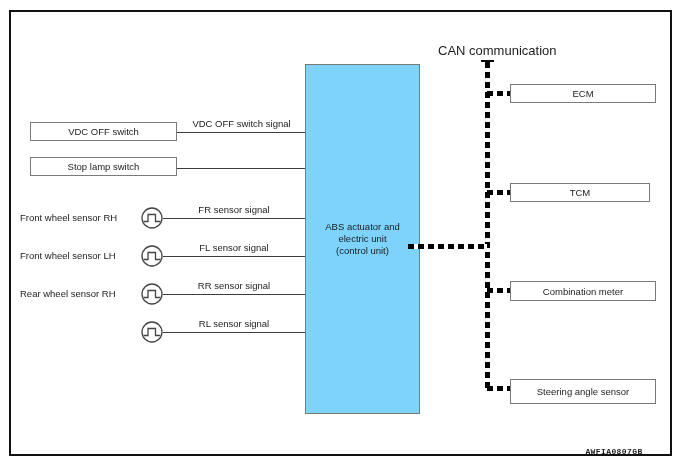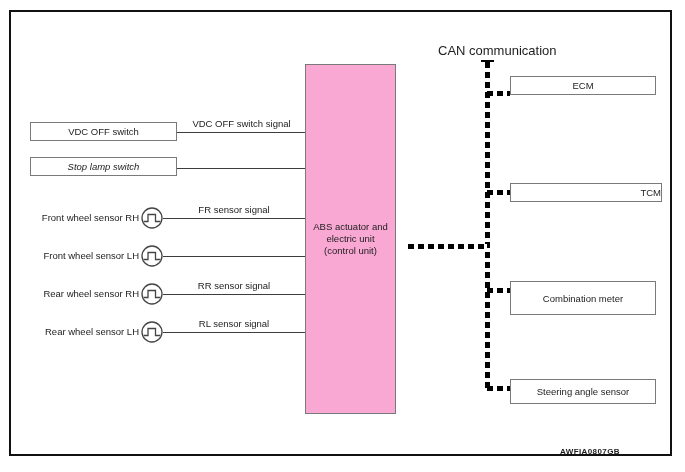--- a/index.html
+++ b/index.html
@@ -11,57 +11,57 @@
     position:absolute; left:9px; top:10px; width:663px; height:446px;
     border:2px solid #111111; box-sizing:border-box;
   }
   .box {
     position:absolute; background:#ffffff; border:1px solid #7a7a7a;
     box-sizing:border-box; display:flex; align-items:center; justify-content:center;
     font-size:9.5px; color:#1c1c1c; white-space:nowrap;
   }
   .hline { position:absolute; height:1px; background:#3d3d3d; }
   .sig-label { position:absolute; font-size:9.5px; text-align:center; white-space:nowrap; }
-  .sensor-name { position:absolute; font-size:9.5px; text-align:right; white-space:nowrap; }
+  .sensor-name { position:absolute; font-size:9.5px; text-align:left; white-space:nowrap; }
   .busv {
     position:absolute; width:5px;
     background-image:repeating-linear-gradient(180deg,#000 0px,#000 6px,#fff 6px,#fff 10px);
   }
   .bush {
     position:absolute; height:5px;
     background-image:repeating-linear-gradient(90deg,#000 0px,#000 6px,#fff 6px,#fff 10px);
   }
   .bus-cap { position:absolute; height:2px; background:#000; }
   .abs-box {
-    position:absolute; left:305px; top:64px; width:91px; height:350px;
-    border:1px solid #7a7a7a; box-sizing:border-box; background:#f9a8d4;
+    position:absolute; left:305px; top:64px; width:115px; height:350px;
+    border:1px solid #7a7a7a; box-sizing:border-box; background:#7dd3fc;
     display:flex; flex-direction:column; align-items:center; justify-content:center;
     font-size:9.5px; line-height:12px; text-align:center;
   }
   .pulse { position:absolute; width:22px; height:22px; }
   .can-label { position:absolute; left:438px; top:43px; width:115px; text-align:center; font-size:13px; white-space:nowrap; }
   .fig-code {
-    position:absolute; left:560px; top:447px; width:108px; text-align:left;
-    font-family:Liberation Sans, sans-serif; font-weight:bold; font-size:8px;
+    position:absolute; left:560px; top:447px; width:108px; text-align:center;
+    font-family:Liberation Mono, monospace; font-weight:bold; font-size:8px;
     letter-spacing:0.4px; color:#1c1c1c;
   }
 </style>
 </head>
 <body>
 
 <div class="stage">
 
   <div class="frame"></div>
 
   <div class="can-label">CAN communication</div>
 
   <div class="box" style="left:30px; top:122px; width:147px; height:19px;">
     <span>VDC OFF switch</span>
   </div>
-  <div class="box" style="left:30px; top:157px; width:147px; height:19px;font-style:italic;">
+  <div class="box" style="left:30px; top:157px; width:147px; height:19px;">
     <span>Stop lamp switch</span>
   </div>
 
   <div class="hline" style="left:177px; top:132px; width:128px;"></div>
   <div class="sig-label" style="left:178px; top:118px; width:127px;">VDC OFF switch signal</div>
 
   <div class="hline" style="left:177px; top:168px; width:128px;"></div>
 
   <div class="sensor-name" style="left:20px; top:212px; width:119px;">Front wheel sensor RH</div>
   <svg class="pulse" style="left:141px; top:207px;" viewBox="0 0 22 22">
@@ -70,30 +70,30 @@
   </svg>
   <div class="hline" style="left:163px; top:218px; width:142px;"></div>
   <div class="sig-label" style="left:163px; top:204px; width:142px;">FR sensor signal</div>
 
   <div class="sensor-name" style="left:20px; top:250px; width:119px;">Front wheel sensor LH</div>
   <svg class="pulse" style="left:141px; top:245px;" viewBox="0 0 22 22">
     <circle cx="11" cy="11" r="10" fill="#ffffff" stroke="#444444" stroke-width="1.3"></circle>
     <path d="M2.5 14.5 H7 V7.5 H14.5 V14.5 H19.5" fill="none" stroke="#444444" stroke-width="1.3"></path>
   </svg>
   <div class="hline" style="left:163px; top:256px; width:142px;"></div>
+  <div class="sig-label" style="left:163px; top:242px; width:142px;">FL sensor signal</div>
 
   <div class="sensor-name" style="left:20px; top:288px; width:119px;">Rear wheel sensor RH</div>
   <svg class="pulse" style="left:141px; top:283px;" viewBox="0 0 22 22">
     <circle cx="11" cy="11" r="10" fill="#ffffff" stroke="#444444" stroke-width="1.3"></circle>
     <path d="M2.5 14.5 H7 V7.5 H14.5 V14.5 H19.5" fill="none" stroke="#444444" stroke-width="1.3"></path>
   </svg>
   <div class="hline" style="left:163px; top:294px; width:142px;"></div>
   <div class="sig-label" style="left:163px; top:280px; width:142px;">RR sensor signal</div>
 
-  <div class="sensor-name" style="left:20px; top:326px; width:119px;">Rear wheel sensor LH</div>
   <svg class="pulse" style="left:141px; top:321px;" viewBox="0 0 22 22">
     <circle cx="11" cy="11" r="10" fill="#ffffff" stroke="#444444" stroke-width="1.3"></circle>
     <path d="M2.5 14.5 H7 V7.5 H14.5 V14.5 H19.5" fill="none" stroke="#444444" stroke-width="1.3"></path>
   </svg>
   <div class="hline" style="left:163px; top:332px; width:142px;"></div>
   <div class="sig-label" style="left:163px; top:318px; width:142px;">RL sensor signal</div>
 
   <div class="abs-box">
     <span>ABS actuator and</span>
     <span>electric unit</span>
@@ -102,27 +102,27 @@
 
   <div class="bus-cap" style="left:481px; top:60px; width:13px;"></div>
   <div class="busv" style="left:485px; top:62px; height:330px;"></div>
   <div class="bush" style="left:408px; top:244px; width:79px;"></div>
 
   <div class="bush" style="left:487px; top:91px;  width:23px;"></div>
   <div class="bush" style="left:487px; top:190px; width:23px;"></div>
   <div class="bush" style="left:487px; top:288px; width:23px;"></div>
   <div class="bush" style="left:487px; top:386px; width:23px;"></div>
 
-  <div class="box" style="left:510px; top:76px; width:146px; height:19px;text-align:center;">
+  <div class="box" style="left:510px; top:84px; width:146px; height:19px;text-align:center;">
     <span>ECM</span>
   </div>
-  <div class="box" style="left:510px; top:183px; width:152px; height:19px;justify-content:flex-end;">
+  <div class="box" style="left:510px; top:183px; width:140px; height:19px;">
     <span>TCM</span>
   </div>
-  <div class="box" style="left:510px; top:281px; width:146px; height:34px;">
+  <div class="box" style="left:510px; top:281px; width:146px; height:20px;">
     <span>Combination meter</span>
   </div>
   <div class="box" style="left:510px; top:379px; width:146px; height:25px;">
     <span>Steering angle sensor</span>
   </div>
 
   <div class="fig-code">AWFIA0807GB</div>
 
 </div>
 

